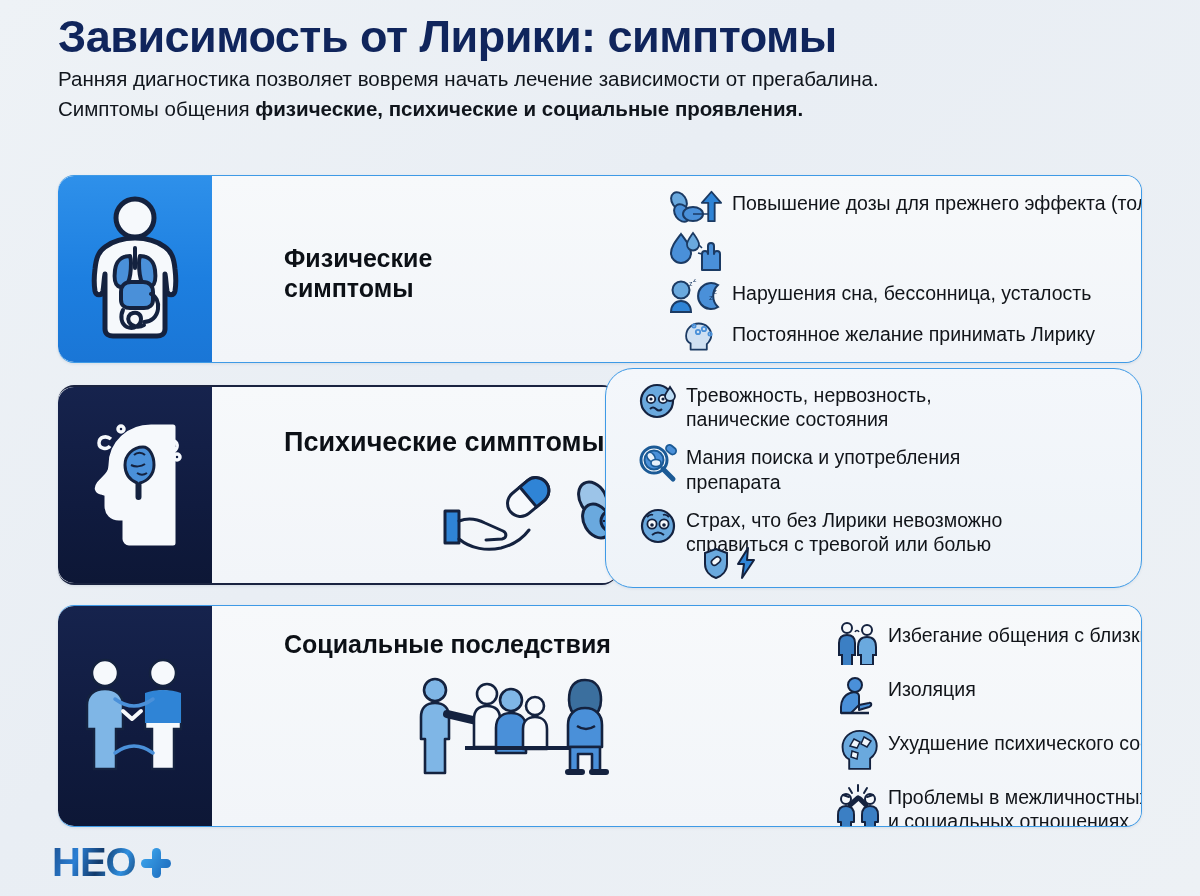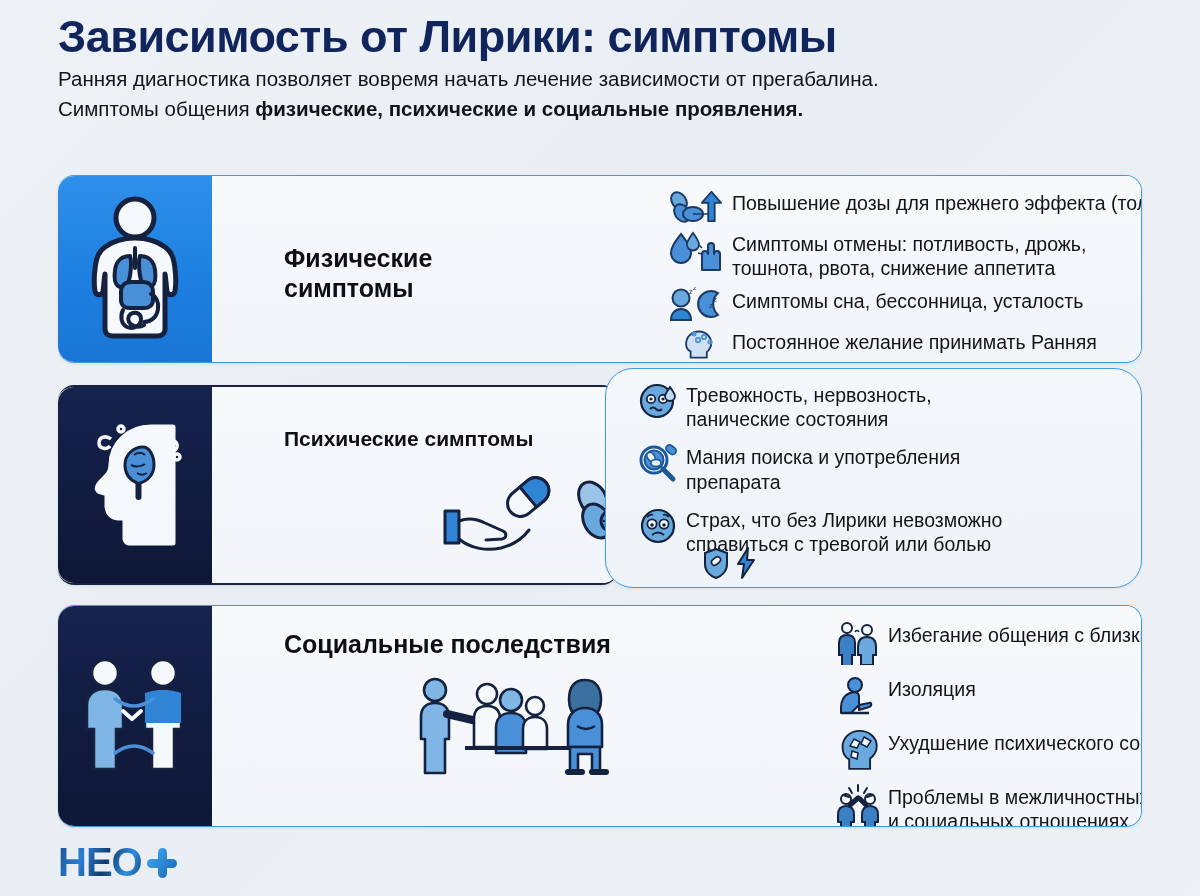--- a/index.html
+++ b/index.html
@@ -89,21 +89,21 @@
   }
 
   
   .card-heading {
     position: absolute;
     font-weight: bold;
     color: #0c1016;
     line-height: 1.18;
   }
   #h-physical { left: 72px; top: 48px; font-size: 25px; margin-top: 20px; }
-  #h-mental   { left: 72px; top: 40px; font-size: 21px; white-space: nowrap; }
+  #h-mental   { left: 72px; top: 40px; font-size: 27px; white-space: nowrap; }
   #h-social   { left: 72px; top: 24px; font-size: 25px; white-space: nowrap; }
 
   
   .list { position: absolute; }
   .list-item { display: flex; align-items: flex-start; }
   .li-icon {
     flex: 0 0 auto;
     display: flex;
     align-items: center;
     justify-content: flex-end;
@@ -132,21 +132,21 @@
   
   #mental-extra { position: absolute; left: 96px; top: 178px; display: flex; gap: 6px; align-items: center; }
 
   
   .illus { position: absolute; }
   #illus-hand-pills { left: 215px; top: 82px; }
   #illus-group { left: 195px; top: 60px; }
 
   
   .logo {
-    position: absolute; left: 58px; top: 840px;
+    position: absolute; left: 52px; top: 840px;
     font-size: 40px; font-weight: bold; letter-spacing: -1px;
     display: flex; align-items: center; gap: 2px;
   }
   .logo-text {
     background: linear-gradient(110deg,#1b4f8f 0%, #2b7fd4 30%, #123a6b 55%, #2f8fe0 80%, #17406f 100%);
     -webkit-background-clip: text; background-clip: text; color: transparent;
     font-family: "Liberation Sans", sans-serif;
   }
   .logo-plus {
     width: 30px; height: 30px; position: relative; margin-left: 3px;
@@ -220,56 +220,54 @@
                 <path d="M13 4c6 8 10 13 10 19a10 10 0 0 1-20 0C3 17 7 12 13 4z" fill="#4a90d9" stroke="#1b3a63" stroke-width="2"></path>
                 <path d="M25 3c3.5 5 6 8 6 11.5a6 6 0 0 1-12 0C19 11 21.5 8 25 3z" fill="#6aa9de" stroke="#1b3a63" stroke-width="1.8"></path>
                 <g fill="#4a90d9" stroke="#1b3a63" stroke-width="2" stroke-linejoin="round">
                   <path d="M36 40V24c0-2 1-3 3-3s3 1 3 3v-8c0-2 1-3 3-3s3 1 3 3v8c0-2 1-3 3-3s3 1 3 3v16z" transform="translate(-2,0)"></path>
                 </g>
                 <g stroke="#1b3a63" stroke-width="1.6" fill="none">
                   <path d="M34 18l-3-3M34 24l-4-1"></path>
                 </g>
               </svg>
             </span>
-            <span class="li-text">Симптомы отмены: потливость, дрожь,
-тошнота, рвота, снижение аппетита</span>
           </div>
 
           <div class="list-item">
             <span class="li-icon">
               <svg width="56" height="34" viewBox="0 0 56 34">
                 <circle cx="13" cy="11" r="8.5" fill="#6aa9de" stroke="#1b3a63" stroke-width="2"></circle>
                 <path d="M3 33c0-7 4.5-11 10-11s10 4 10 11z" fill="#2f84d6" stroke="#1b3a63" stroke-width="2"></path>
                 <g fill="#1b3a63" font-size="7" font-family="Liberation Sans, sans-serif">
                   <text x="21" y="7">z</text>
                     <text x="25" y="3">z</text>
                 </g>
                 <path d="M50 6a13 13 0 1 0 0 22 15 15 0 0 1 0-22z" fill="#4a90d9" stroke="#1b3a63" stroke-width="2"></path>
                 <g fill="#1b3a63" font-size="8" font-family="Liberation Sans, sans-serif">
                   <text x="41" y="21">z</text>
                     <text x="45" y="15">z</text>
                 </g>
               </svg>
             </span>
-            <span class="li-text">Симптомы сна, бессонница, усталость</span>
+            <span class="li-text">Нарушения сна, бессонница, усталость</span>
           </div>
 
           <div class="list-item">
             <span class="li-icon">
               <svg width="56" height="34" viewBox="0 0 56 34">
                 <path d="M26 33V26c-3-1-5-4-5-8 0-8 6-14 14-14s14 6 14 13c0 5-3 8-5 10v6z" transform="translate(-8,-1) scale(0.9) translate(8,1)" fill="#cfe0f2" stroke="#1b3a63" stroke-width="2" stroke-linejoin="round"></path>
                 <g fill="none" stroke="#4a90d9" stroke-width="1.8">
                   <circle cx="30" cy="12" r="2.2"></circle>
                     <circle cx="36" cy="9" r="2.2"></circle>
                   <circle cx="26" cy="6" r="1.6"></circle>
                     <circle cx="42" cy="14" r="1.6"></circle>
                 </g>
               </svg>
             </span>
-            <span class="li-text">Постоянное желание принимать Ранняя</span>
+            <span class="li-text">Постоянное желание принимать Лирику</span>
           </div>
 
         </div>
       </div>
     </div>
   </div>
 
   <div class="card" id="card-mental">
     <div class="card-inner">
       <div class="panel panel-navy">

